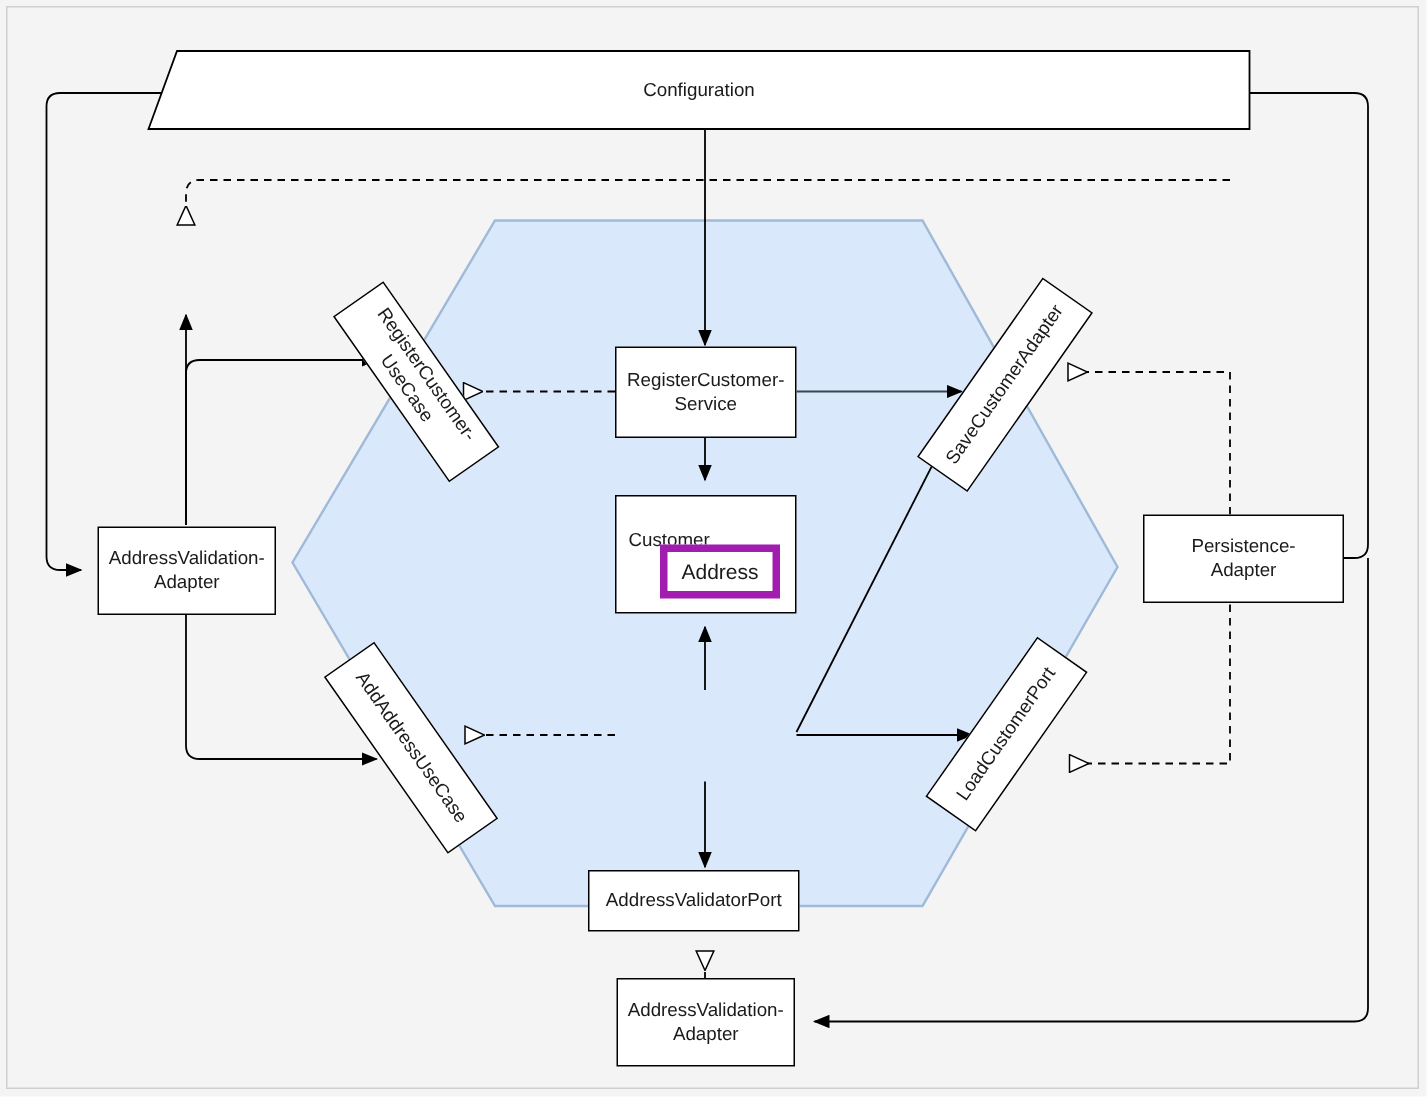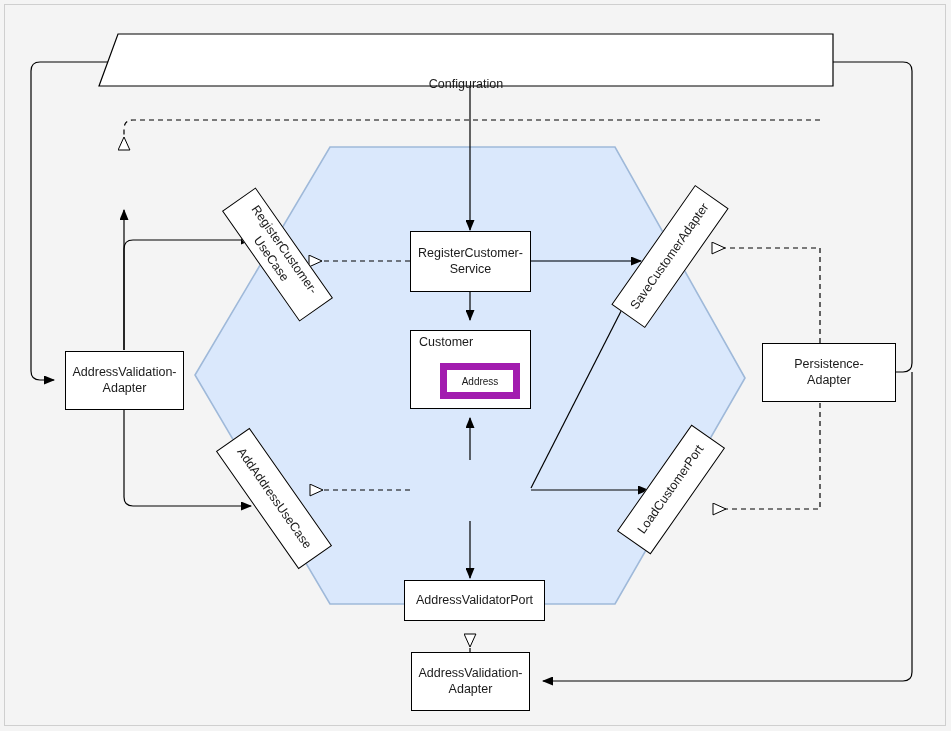--- a/index.html
+++ b/index.html
@@ -42,41 +42,40 @@
     color: #1a1a1a;
     line-height: 1.25;
     white-space: pre-line;
   }
   .rot {
     transform-origin: 50% 50%;
   }
   .node-customer {
     align-items: flex-start;
     justify-content: flex-start;
-    padding: 4px 8px;
+    padding: 22px 8px;
   }
   .nested-address {
     position: absolute;
     background: #ffffff;
-    border: 7px solid #a21caf;
+    border: 5px solid #a21caf;
     display: flex;
     align-items: center;
     justify-content: center;
-    font-size: 10px;
+    font-size: 14px;
     color: #1a1a1a;
   }
   .trapezoid {
     position: absolute;
     background: #ffffff;
     display: flex;
     align-items: center;
     justify-content: center;
     font-size: 12.5px;
     color: #1a1a1a;
-    margin-top: 24px;
   }
 </style>
 </head>
 <body>
 
 <div id="canvas">
 
   <div id="frame"></div>
 
   <svg class="layer" viewBox="0 0 951 731" xmlns="http://www.w3.org/2000/svg">
@@ -158,21 +157,21 @@
 
   <div class="node node-customer" style="left:410px; top:330px; width:121px; height:79px;">
     <span>Customer</span>
   </div>
 
   <div class="nested-address" style="left:440px; top:363px; width:80px; height:36px;">
     <span>Address</span>
   </div>
 
 
-  <div class="node" style="left:404px; top:580px; width:141px; height:41px;">
+  <div class="node" style="left:392px; top:580px; width:141px; height:41px;">
     <span>AddressValidatorPort</span>
   </div>
 
   <div class="node" style="left:411px; top:652px; width:119px; height:59px;">
     <span>AddressValidation-
 Adapter</span>
   </div>
 
   <div class="node rot" style="left:597px; top:236px; width:146px; height:41px; transform:rotate(-55deg);">
     <span>SaveCustomerAdapter</span>

